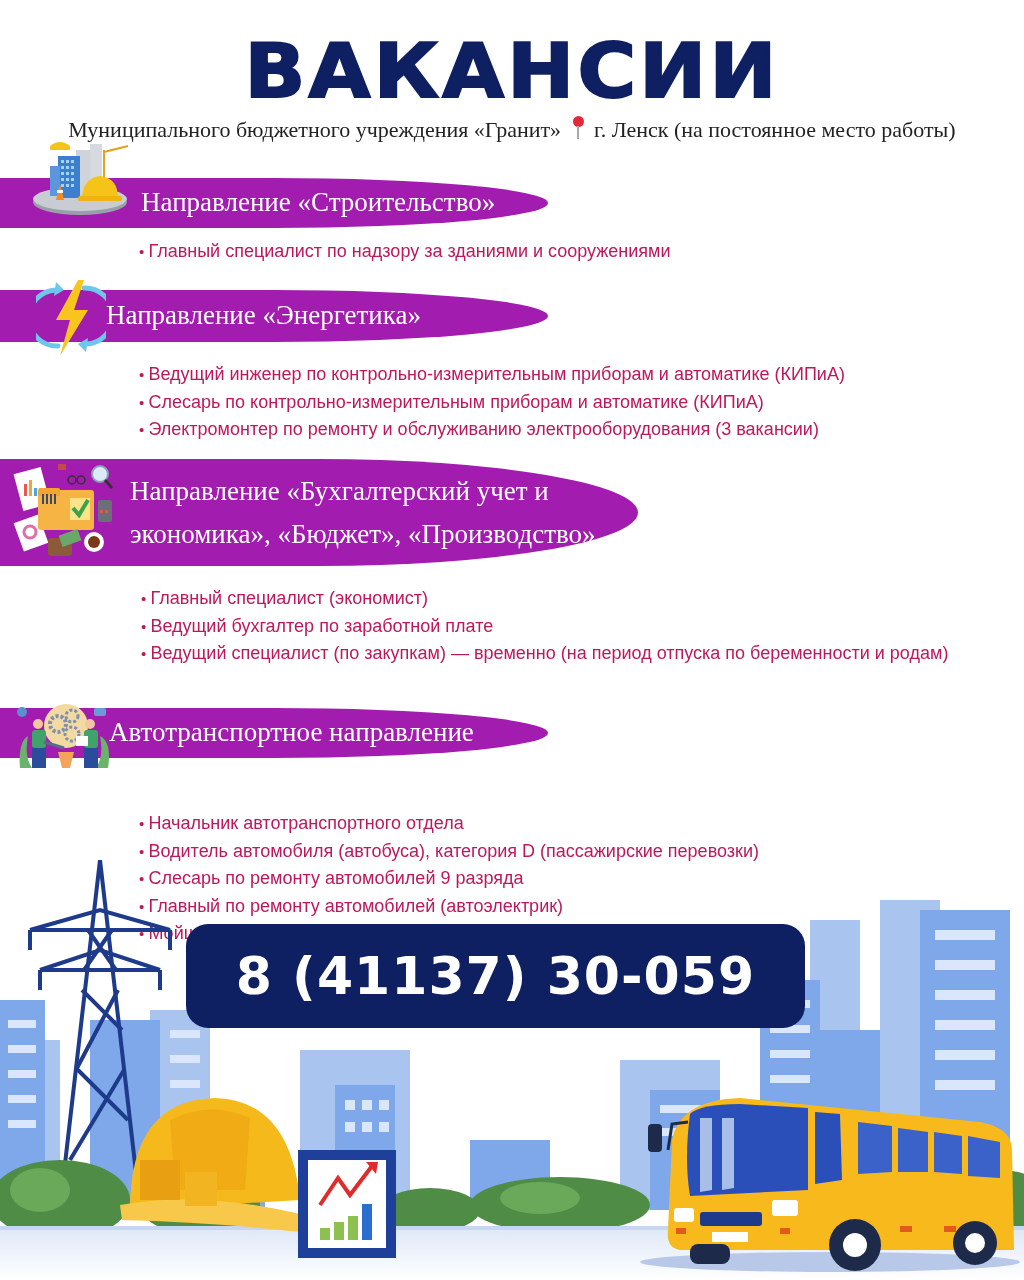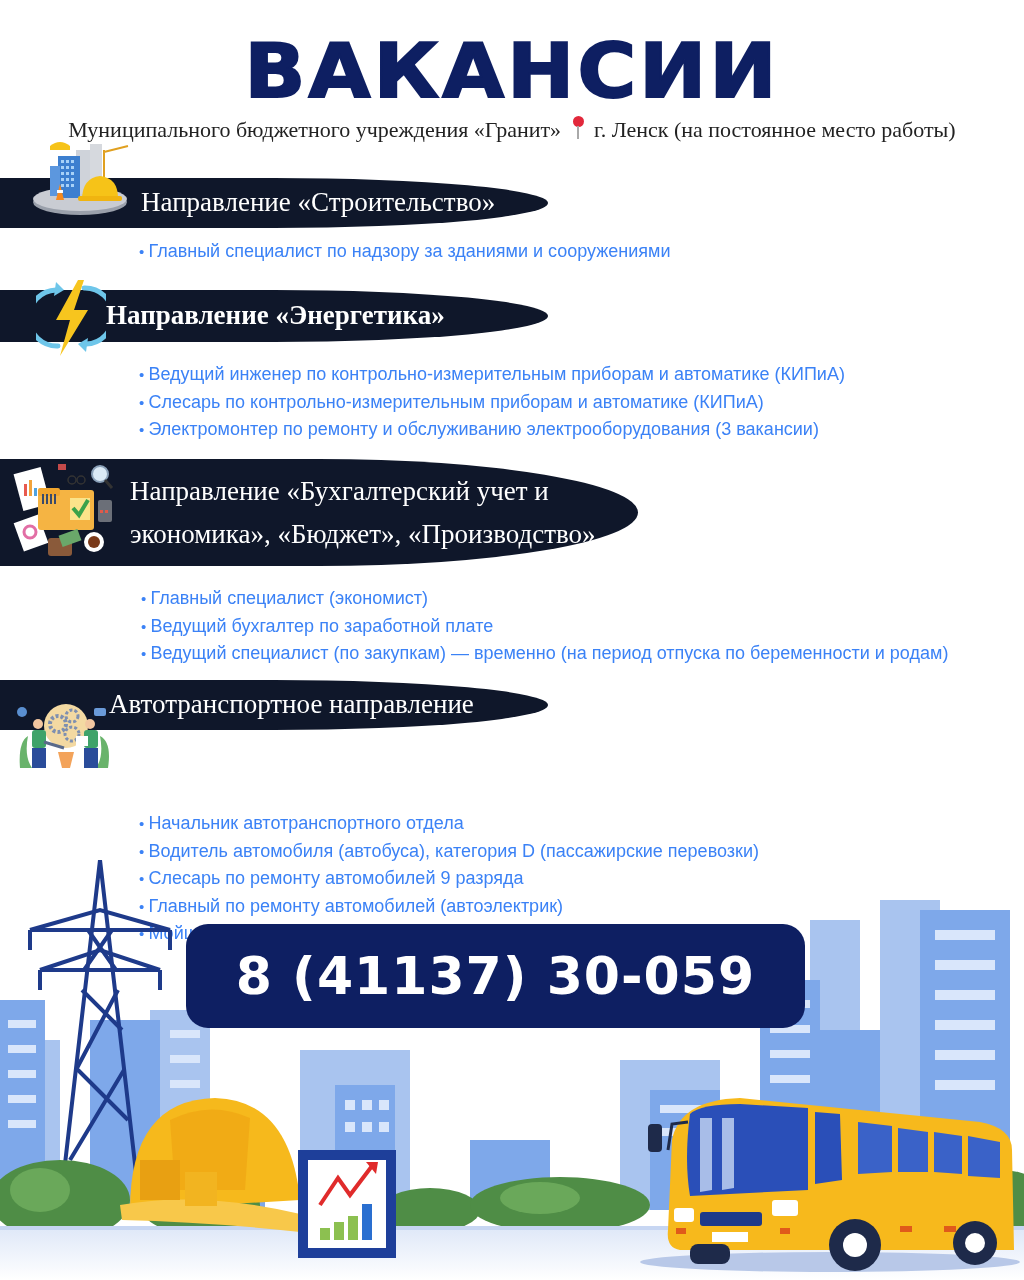--- a/index.html
+++ b/index.html
@@ -16,28 +16,28 @@
     .subtitle {
       position: absolute; left: 0; right: 0; top: 116px; text-align: center;
       font-family: "Liberation Serif", serif; font-size: 22px; color: #222;
       white-space: nowrap;
     }
     .pin { display: inline-block; width: 14px; height: 24px; position: relative; vertical-align: -3px; margin: 0 4px; }
     .pin::before { content: ""; position: absolute; left: 2px; top: 0; width: 11px; height: 11px; border-radius: 50%; background: #e2283b; }
     .pin::after { content: ""; position: absolute; left: 6.5px; top: 10px; width: 2px; height: 13px; background: #a9a9a9; }
 
     .banner {
-      position: absolute; left: 0; background: #0f172a; color: #fff;
+      position: absolute; left: 0; background: #a21caf; color: #fff;
       border-radius: 0 50% 50% 0 / 0 50% 50% 0;
       font-family: "Liberation Serif", serif; font-size: 27px;
       display: flex; align-items: center;
     }
     .banner .label { white-space: nowrap; line-height: 1.6; }
 
-    .list { position: absolute; font-family: "Liberation Sans", sans-serif; font-size: 18px; color: #3b82f6; line-height: 26.5px; }
+    .list { position: absolute; font-family: "Liberation Sans", sans-serif; font-size: 18px; color: #be185d; line-height: 26.5px; }
     .list li { list-style: none; }
     .list li::before { content: "• "; font-size: 15px; }
 
     .icon { position: absolute; }
 
     .phone {
       position: absolute; left: 186px; top: 924px; width: 619px; height: 104px;
       background: #0e1f62; border-radius: 22px; color: #fff;
       font-family: "DejaVu Sans", sans-serif; font-weight: 900; font-size: 52px;
       display: flex; align-items: center; justify-content: center; letter-spacing: 1px;
@@ -87,21 +87,21 @@
   <path d="M52 60 Q52 38 70 36 Q88 38 88 58 Z" fill="#f6c318"></path>
   <rect x="48" y="56" width="44" height="5" rx="2" fill="#f0b410"></rect>
   <path d="M20 6 Q30 -2 40 6 L40 10 L20 10 Z" fill="#f6c318"></path>
   <path d="M30 44 L34 60 L26 60 Z" fill="#f58a1f"></path>
   <rect x="27" y="50" width="6" height="3" fill="#fff"></rect>
 </svg>
 <ul class="list" style="left:139px; top:238px;">
   <li>Главный специалист по надзору за зданиями и сооружениями</li>
 </ul>
 
-<div class="banner" style="top:290px; width:548px; height:52px; padding-left:106px;font-weight:bold;">
+<div class="banner" style="top:290px; width:548px; height:52px; padding-left:106px;">
   <span class="label">Направление «Энергетика»</span>
 </div>
 <svg class="icon" style="left:36px; top:276px;" width="70" height="82" viewBox="0 0 70 82">
   <path d="M20 14 A28 28 0 0 0 22 70" stroke="#6ec6ea" stroke-width="5" fill="none" stroke-linecap="round"></path>
   <path d="M20 6 L28 14 L18 20 Z" fill="#6ec6ea"></path>
   <path d="M50 68 A28 28 0 0 0 48 12" stroke="#6ec6ea" stroke-width="5" fill="none" stroke-linecap="round"></path>
   <path d="M50 76 L42 68 L52 62 Z" fill="#6ec6ea"></path>
   <path d="M42 4 L20 44 L34 44 L24 80 L52 34 L38 34 L48 4 Z" fill="#f7c51e"></path>
 </svg>
 <ul class="list" style="left:139px; top:361px;">
@@ -147,21 +147,21 @@
   <rect x="50" y="4" width="8" height="6" fill="#c44a4a"></rect>
   <circle cx="64" cy="20" r="4" fill="none" stroke="#333" stroke-width="1.5"></circle>
     <circle cx="73" cy="20" r="4" fill="none" stroke="#333" stroke-width="1.5"></circle>
 </svg>
 <ul class="list" style="left:137px; top:585px; width:820px;">
   <li style="padding-left:4px;">Главный специалист (экономист)</li>
   <li style="padding-left:4px;">Ведущий бухгалтер по заработной плате</li>
   <li style="padding-left:4px; text-indent:0;">Ведущий специалист (по закупкам) — временно (на период отпуска по беременности и родам)</li>
 </ul>
 
-<div class="banner" style="top:680px; width:548px; height:50px; padding-left:109px;">
+<div class="banner" style="top:708px; width:548px; height:50px; padding-left:109px;">
   <span class="label">Автотранспортное направление</span>
 </div>
 <svg class="icon" style="left:14px; top:702px;" width="100" height="68" viewBox="0 0 100 68">
   <circle cx="52" cy="24" r="22" fill="#f3d9a2"></circle>
   <circle cx="44" cy="22" r="8" fill="none" stroke="#7e8fb0" stroke-width="4" stroke-dasharray="3 2"></circle>
   <circle cx="58" cy="14" r="6" fill="none" stroke="#7e8fb0" stroke-width="3" stroke-dasharray="3 2"></circle>
   <circle cx="58" cy="32" r="7" fill="none" stroke="#7e8fb0" stroke-width="3" stroke-dasharray="3 2"></circle>
   <path d="M44 50 L60 50 L56 66 L48 66 Z" fill="#f3a35a"></path>
   <path d="M6 66 Q4 40 14 34 Q10 54 18 66 Z" fill="#69b36b"></path>
   <path d="M94 66 Q98 40 86 34 Q90 54 82 66 Z" fill="#69b36b"></path>

